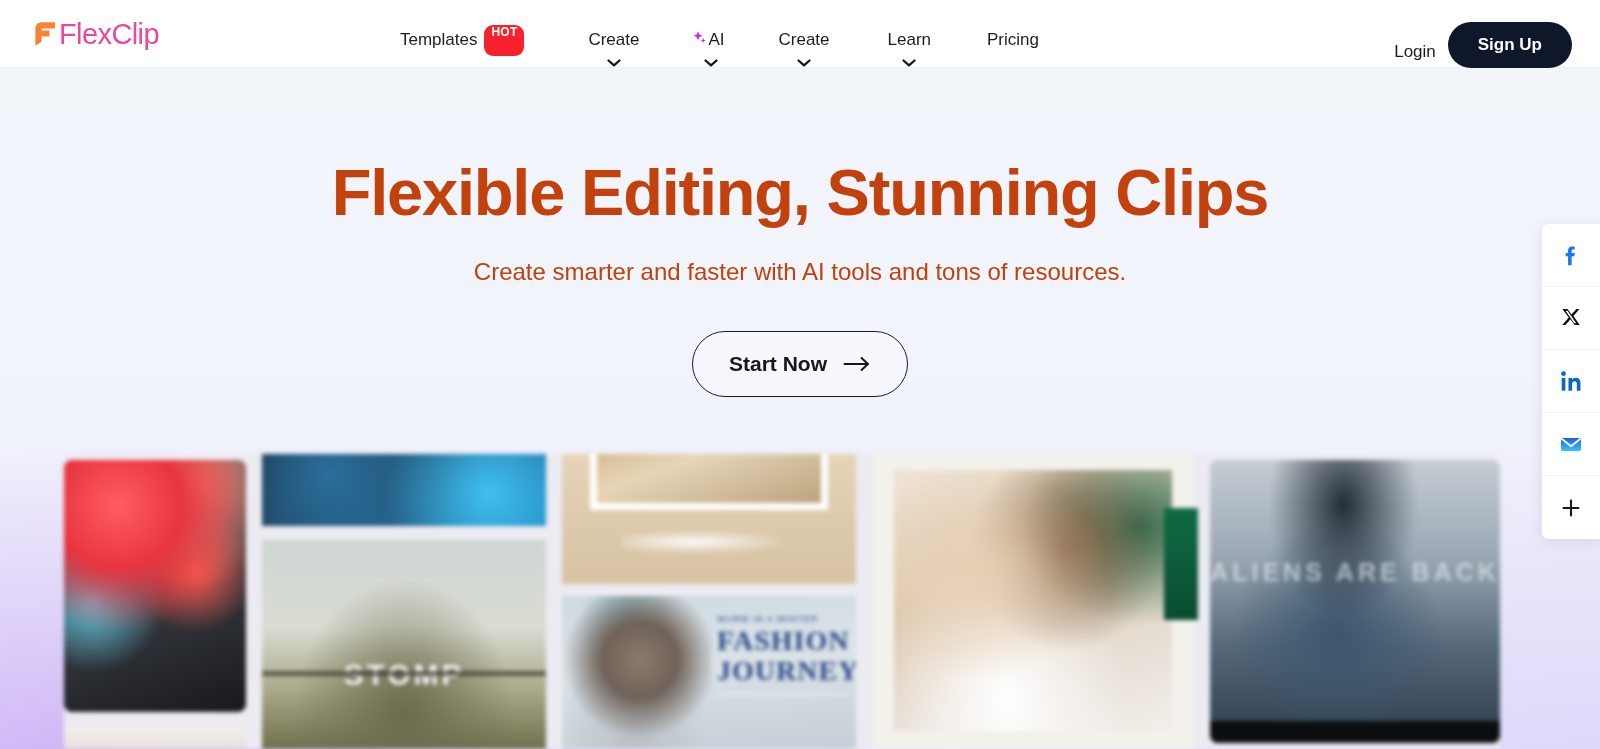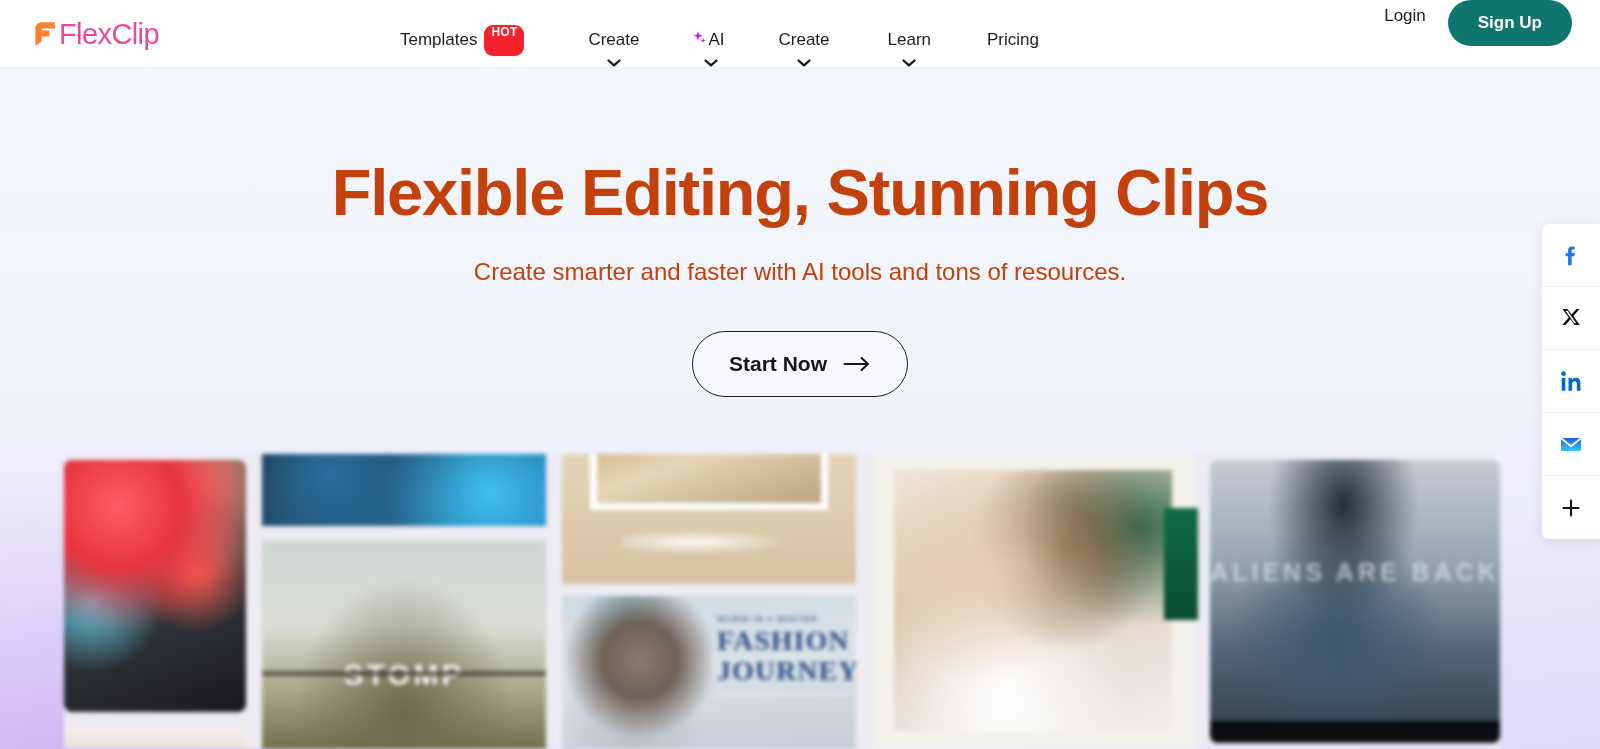--- a/index.html
+++ b/index.html
@@ -104,31 +104,31 @@
     transform: translateX(-50%);
     top: 58px;
     width: 16px; height: 10px;
   }
 
   .nav-right {
     position: absolute;
     right: 28px; top: 0;
     height: 68px;
     display: flex;
-    align-items: flex-start;
-    gap: 14px;
+    align-items: flex-end;
+    gap: 4px;
   }
   .login-link {
     font-size: 17px;
     color: #1B1D21;
     cursor: pointer;
     padding: 6px 8px;
   }
   .signup-btn {
-    background: #0f766e;
+    background: #0f172a;
     color: #FFFFFF;
     font-size: 17px;
     font-weight: bold;
     border: none;
     border-radius: 24px;
     height: 46px;
     padding: 0 30px;
     cursor: pointer;
     font-family: "Liberation Sans", sans-serif;
   }

